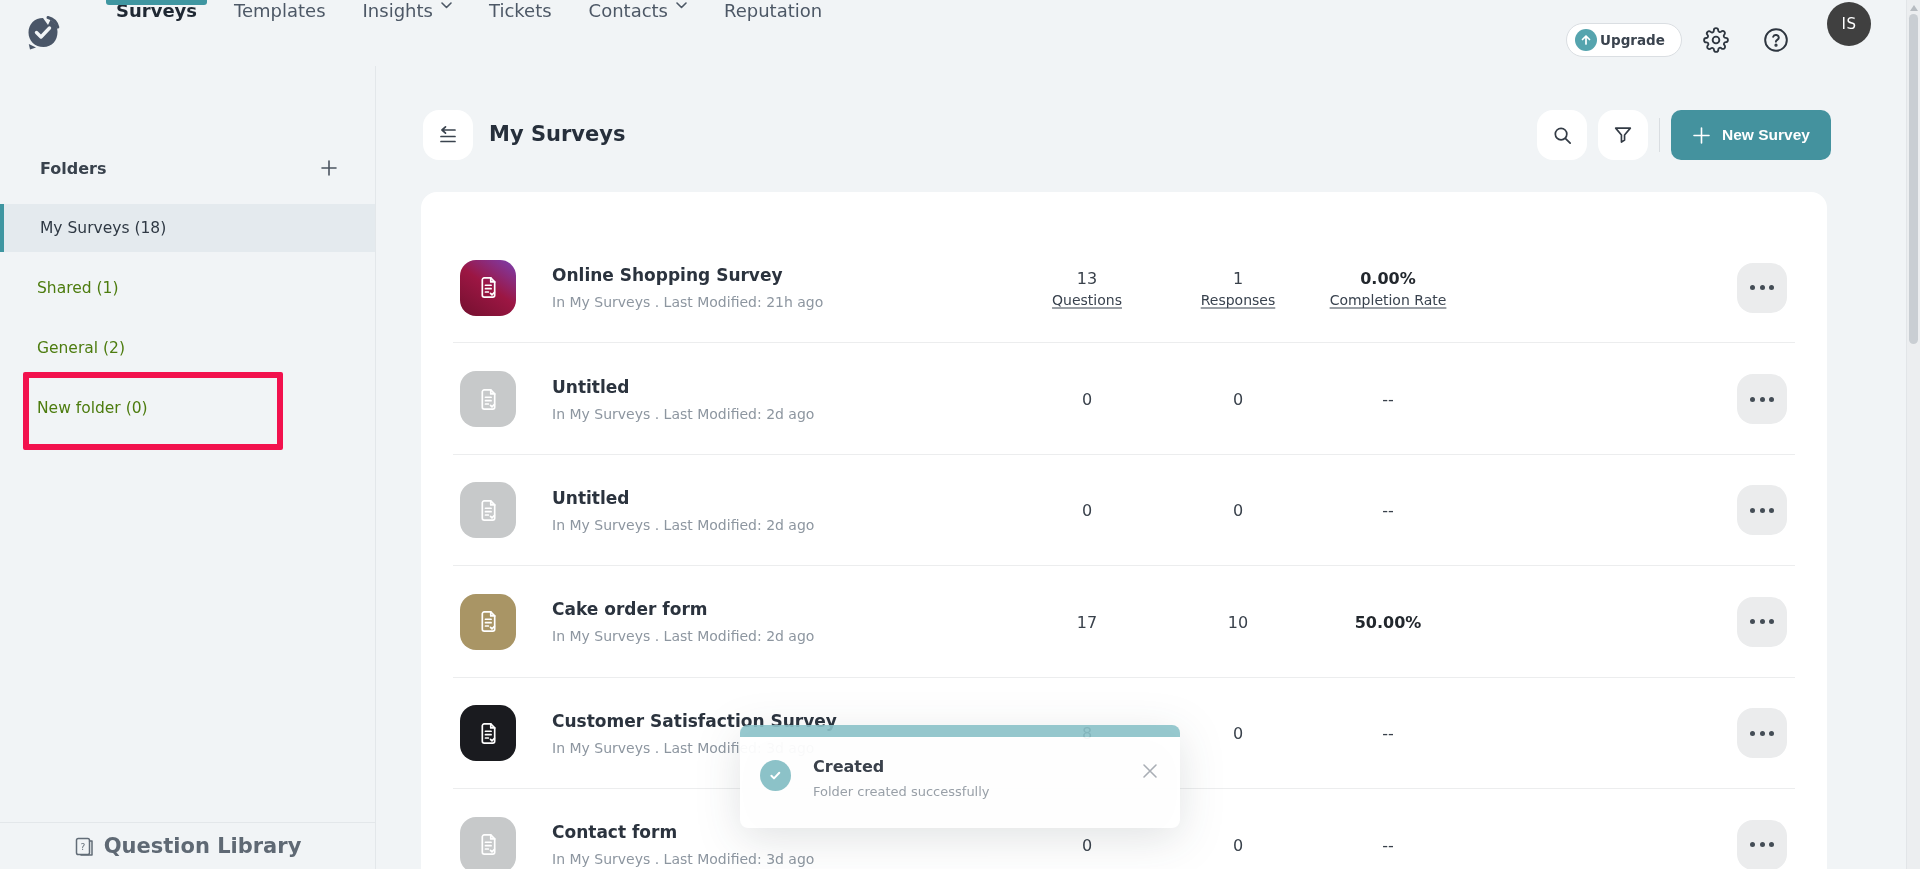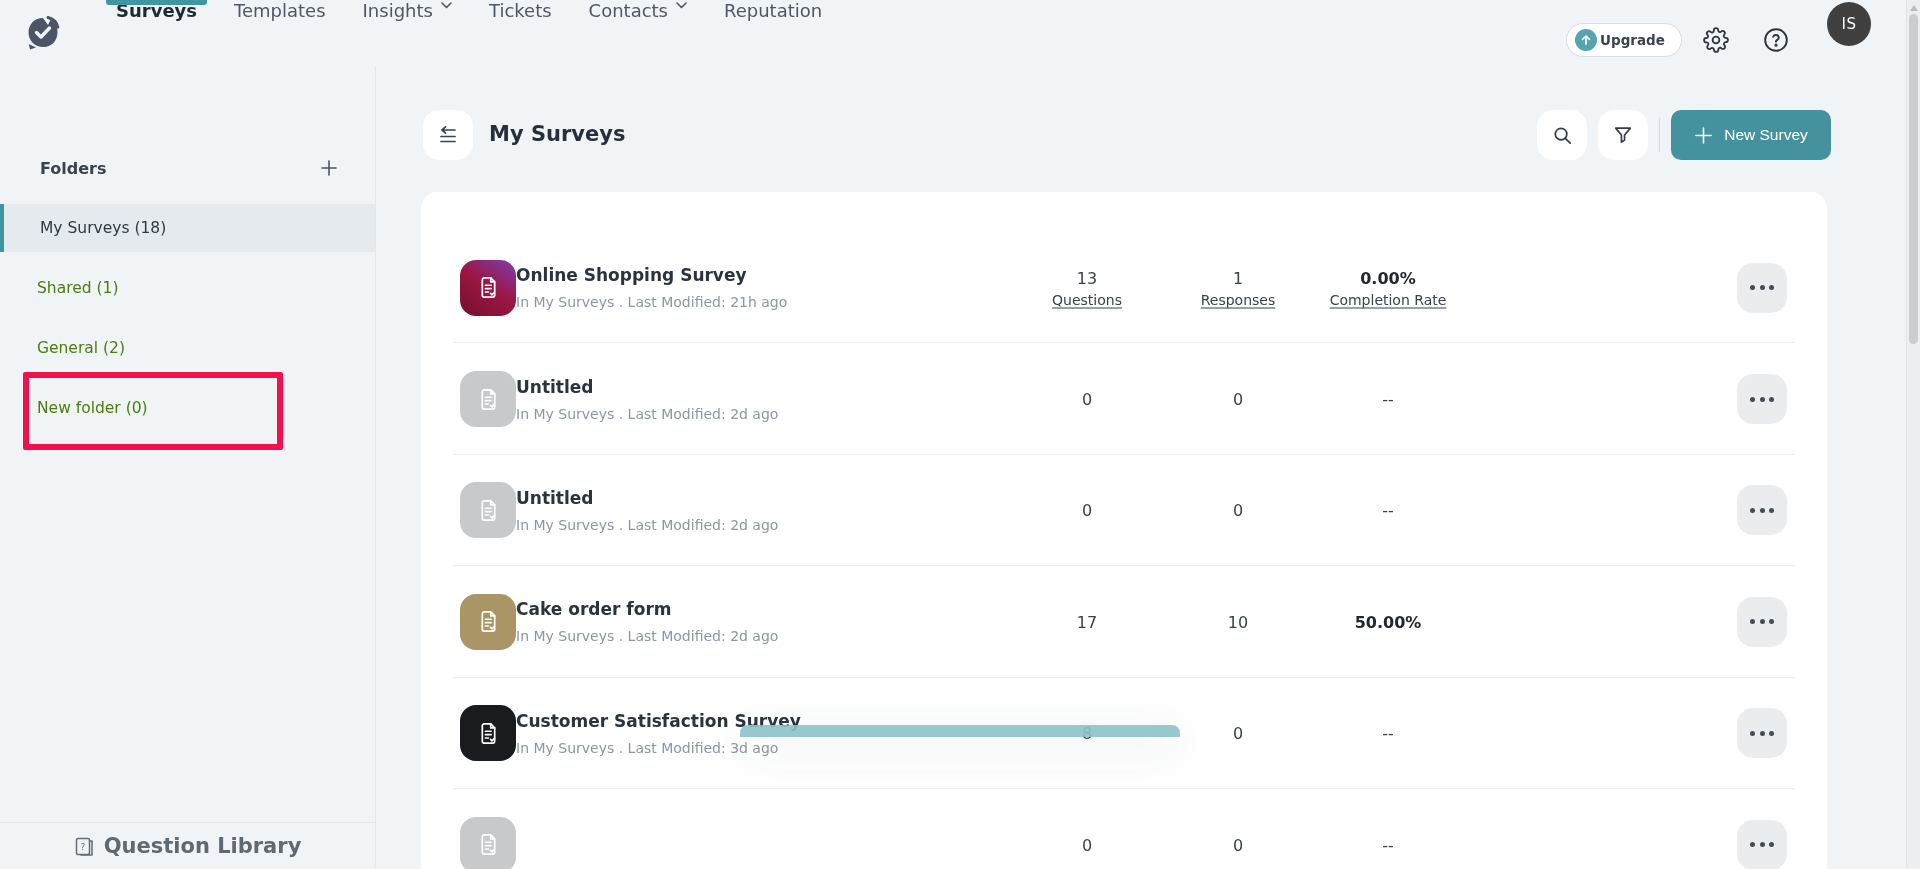--- a/index.html
+++ b/index.html
@@ -40,31 +40,31 @@
 
   
   .main{position:absolute;left:340px;top:66px;right:0;bottom:0}
   .sq-btn{position:absolute;top:44px;width:50px;height:50px;background:#fff;border-radius:16px;display:flex;align-items:center;justify-content:center;cursor:pointer}
   .collapse-btn{left:83px}
   .page-title{position:absolute;left:149px;top:56px;font-size:21px;font-weight:700;color:#262F3B}
   .search-btn{left:1197px}
   .filter-btn{left:1258px}
   .vdiv{position:absolute;left:1319px;top:52px;width:1px;height:34px;background:#D9DDE1}
   .new-survey-btn{position:absolute;left:1331px;top:44px;width:160px;height:50px;background:#44929E;border:none;border-radius:10px;display:flex;align-items:center;justify-content:center;gap:11px;cursor:pointer}
-  .new-survey-btn span{color:#fff;font-size:15.5px;font-weight:400}
+  .new-survey-btn span{color:#fff;font-size:15.5px;font-weight:700}
 
   .card{position:absolute;left:81px;top:126px;width:1406px;height:720px;background:#fff;border-radius:16px;padding-top:40px;overflow:hidden}
   .row{position:relative;height:111.4px;display:flex;align-items:center;padding-left:39px}
   .row:not(:last-child)::after{content:"";position:absolute;left:32px;right:32px;bottom:0;height:1px;background:#ECEDEE}
   .survey-icon{width:56px;height:56px;border-radius:16px;display:flex;align-items:center;justify-content:center;flex:none;cursor:pointer}
   .icon-gradient-red-purple{background:linear-gradient(215deg,#7B3FB0 0%,#9C1643 48%,#73102F 100%)}
   .icon-gray{background:#C7C9CA}
   .icon-tan{background:#A99565}
   .icon-black{background:#1A1B1F}
-  .row-text{min-width:0}
+  .row-text{margin-left:36px;min-width:0}
   .row-title{font-size:17px;font-weight:700;color:#2B333E;cursor:pointer}
   .row-sub{margin-top:9px;font-size:14px;color:#8D96A0}
   .stat{position:absolute;top:50%;transform:translateY(-50%);width:160px;text-align:center;display:flex;flex-direction:column;gap:4px;align-items:center}
   .stat-questions{left:586px}.stat-responses{left:737px}.stat-completion{left:887px}
   .stat-num{font-size:16px;color:#39414B}
   .stat-num.bold{font-weight:700;color:#22272D}
   .stat-label{font-size:14px;color:#39424E;text-decoration:underline;text-underline-offset:3px;cursor:pointer}
   .dots-btn{position:absolute;left:1316px;top:50%;transform:translateY(-50%);width:50px;height:50px;border-radius:16px;background:#EBECED;display:flex;align-items:center;justify-content:center;gap:4.5px;cursor:pointer;border:none}
   .dots-btn i{width:5px;height:5px;border-radius:50%;background:#444D56}
 
@@ -361,20 +361,24 @@
       </div>
           <div class="row">
         <div class="survey-icon icon-gray">
           <svg width="27" height="27" viewBox="0 0 24 24" fill="none" stroke="#fff" stroke-width="1.5" stroke-linecap="round" stroke-linejoin="round">
             <path d="M14 3.5H8.2A1.7 1.7 0 0 0 6.5 5.2v13.6a1.7 1.7 0 0 0 1.7 1.7h7.6a1.7 1.7 0 0 0 1.7-1.7V7z"></path>
             <path d="M14 3.5V7h3.5"></path>
             <path d="M9.3 10h5M9.3 13h5M9.3 16h2.6"></path>
             <path d="M13.8 17.2l1.3 1.3 2.2-2.3"></path>
           </svg>
         </div>
+        <div class="row-text">
+          <div class="row-title">Contact form</div>
+          <div class="row-sub">In My Surveys . Last Modified: 3d ago</div>
+        </div>
         <div class="stat stat-questions">
           <span class="stat-num">0</span>
 
         </div>
         <div class="stat stat-responses">
           <span class="stat-num">0</span>
 
         </div>
         <div class="stat stat-completion">
           <span class="stat-num">--</span>
@@ -386,20 +390,32 @@
               <i></i>
             </button>
       </div>
         </div>
     </section>
 
   </main>
 
   <div class="toast">
     <div class="toast-progress"></div>
+    <div class="toast-body">
+      <span class="toast-check">
+        <svg width="15" height="15" viewBox="0 0 15 15">
+            <path d="M3.4 7.8l2.6 2.6 5.3-5.6" fill="none" stroke="#fff" stroke-width="2" stroke-linecap="round" stroke-linejoin="round"></path>
+          </svg>
+      </span>
+      <div class="toast-title">Created</div>
+      <div class="toast-msg">Folder created successfully</div>
+      <svg class="toast-close" viewBox="0 0 20 20">
+          <path d="M4 4l12 12M16 4L4 16" stroke="#A9AEB5" stroke-width="1.6" stroke-linecap="round"></path>
+        </svg>
+    </div>
   </div>
 
   <div class="scrollbar">
     <div class="scroll-up"></div>
     <div class="scroll-thumb"></div>
   </div>
 
 </div>
 
 </body></html>

